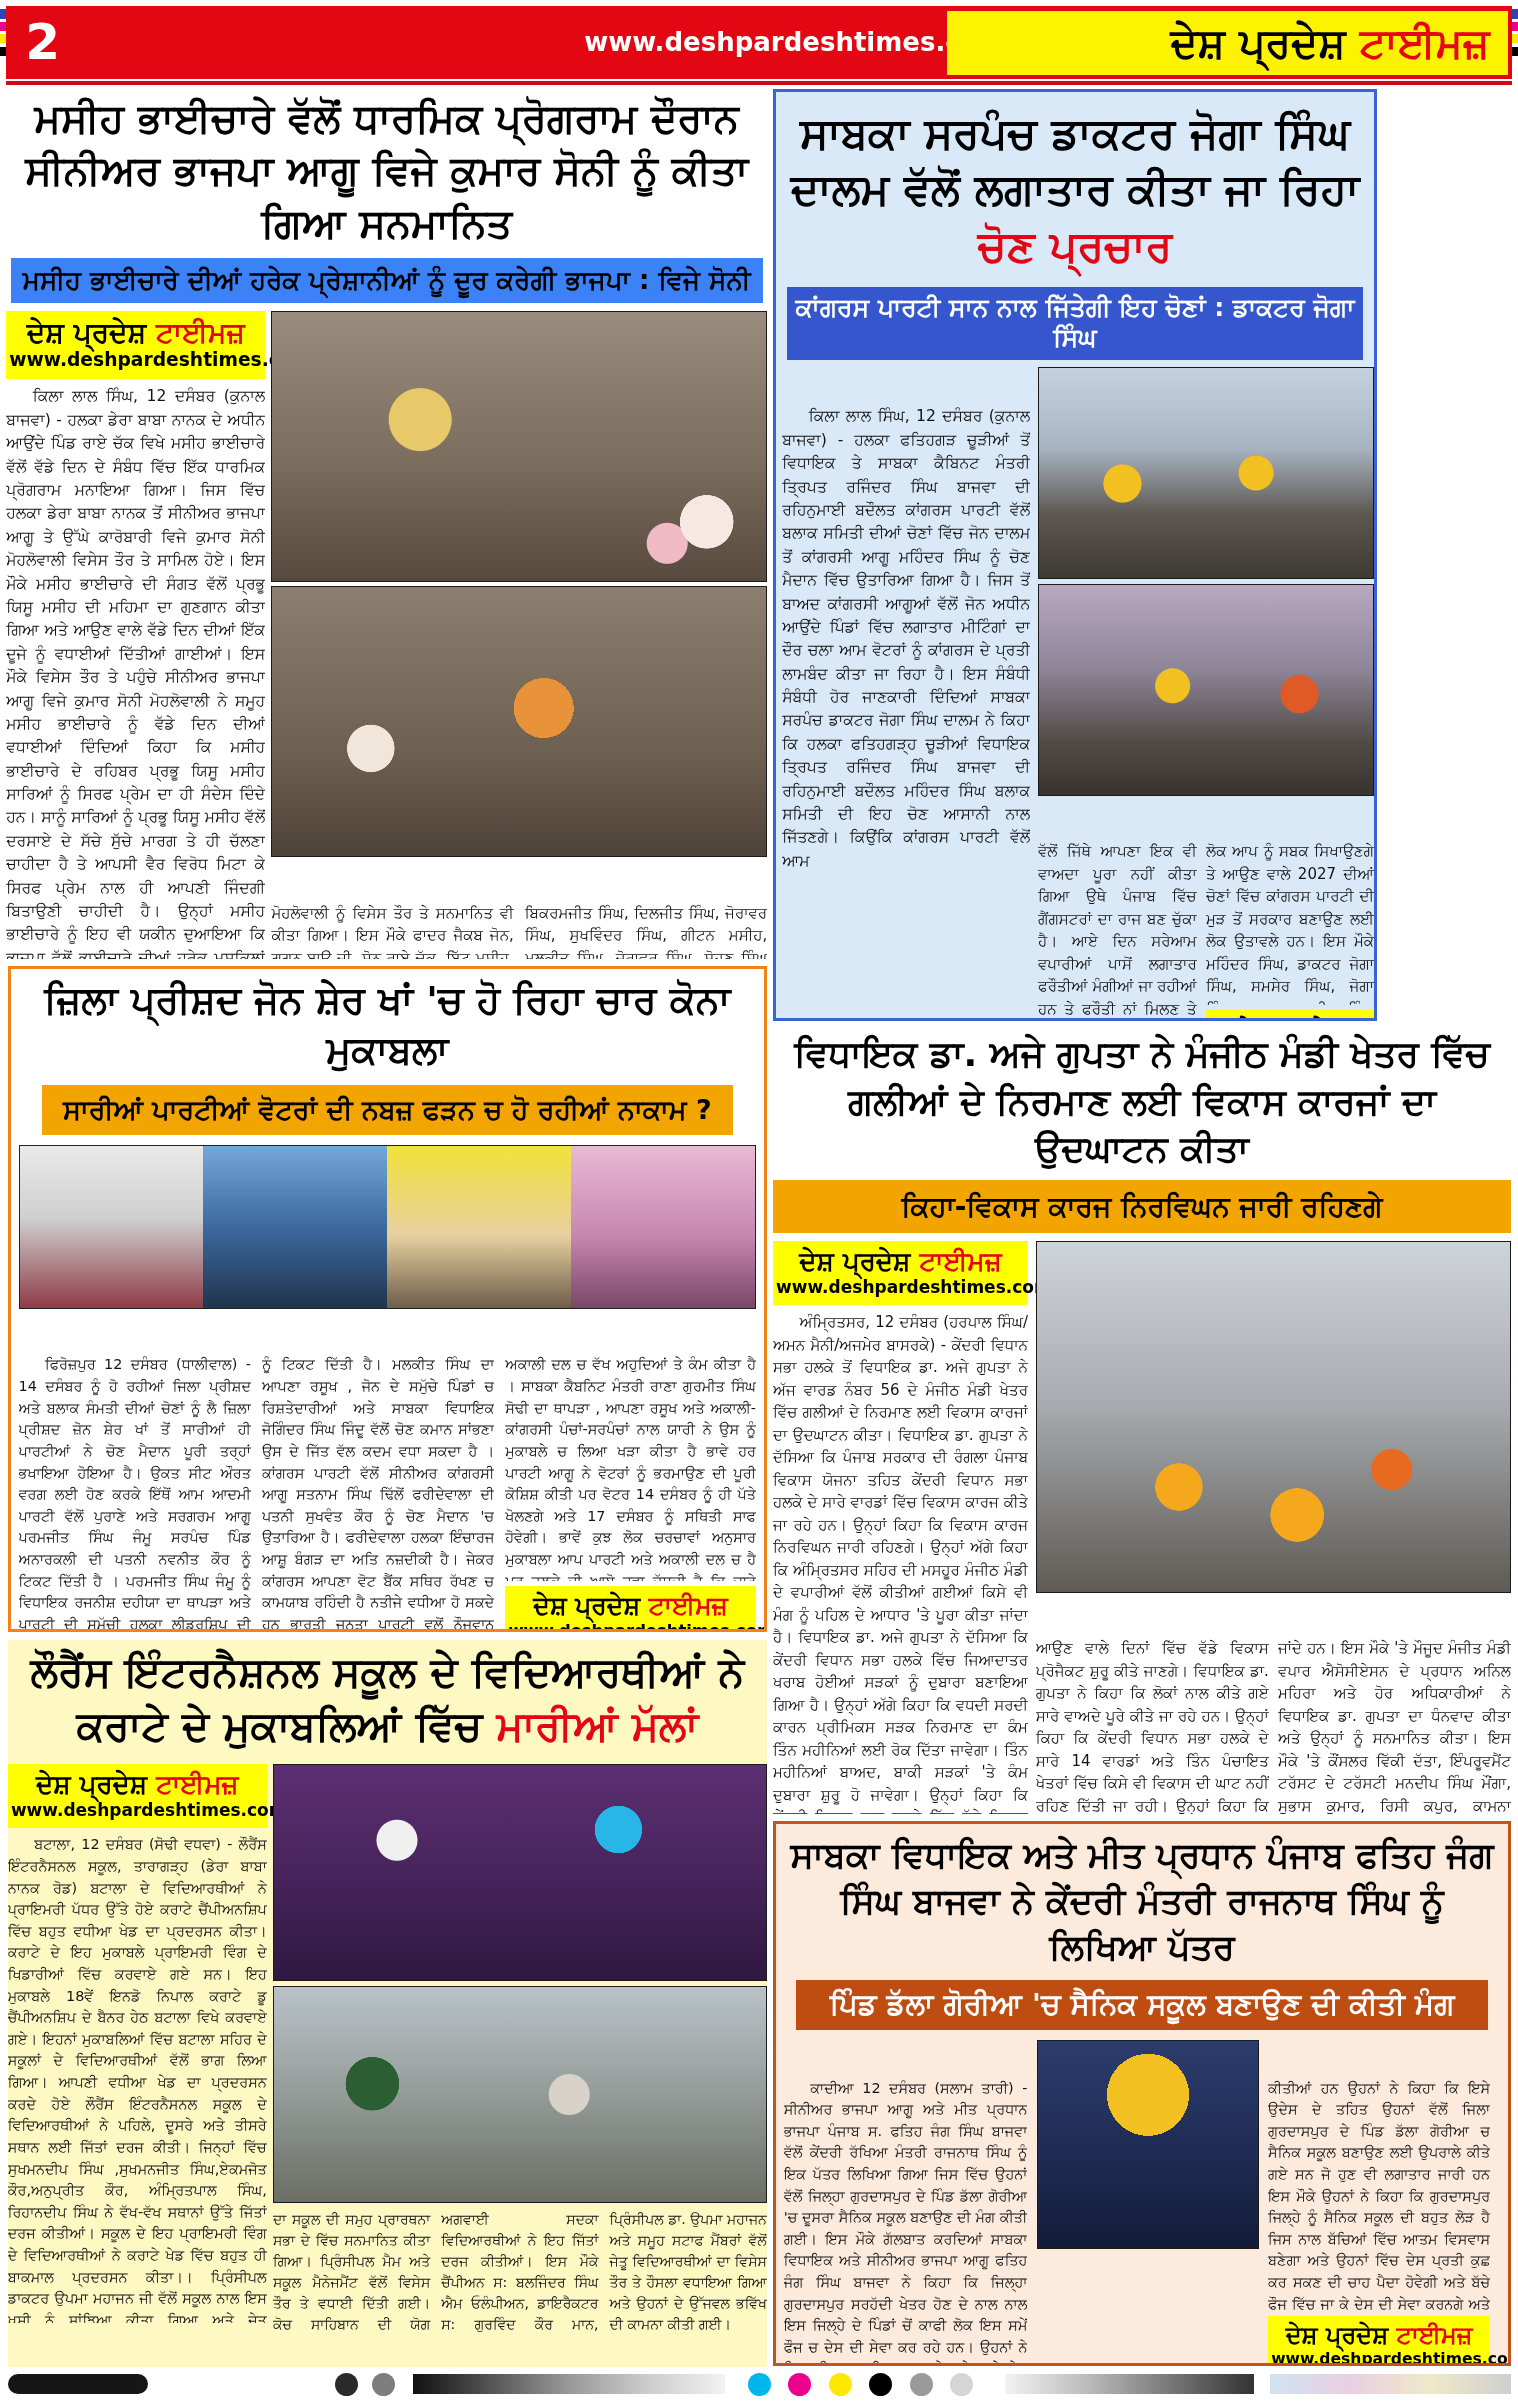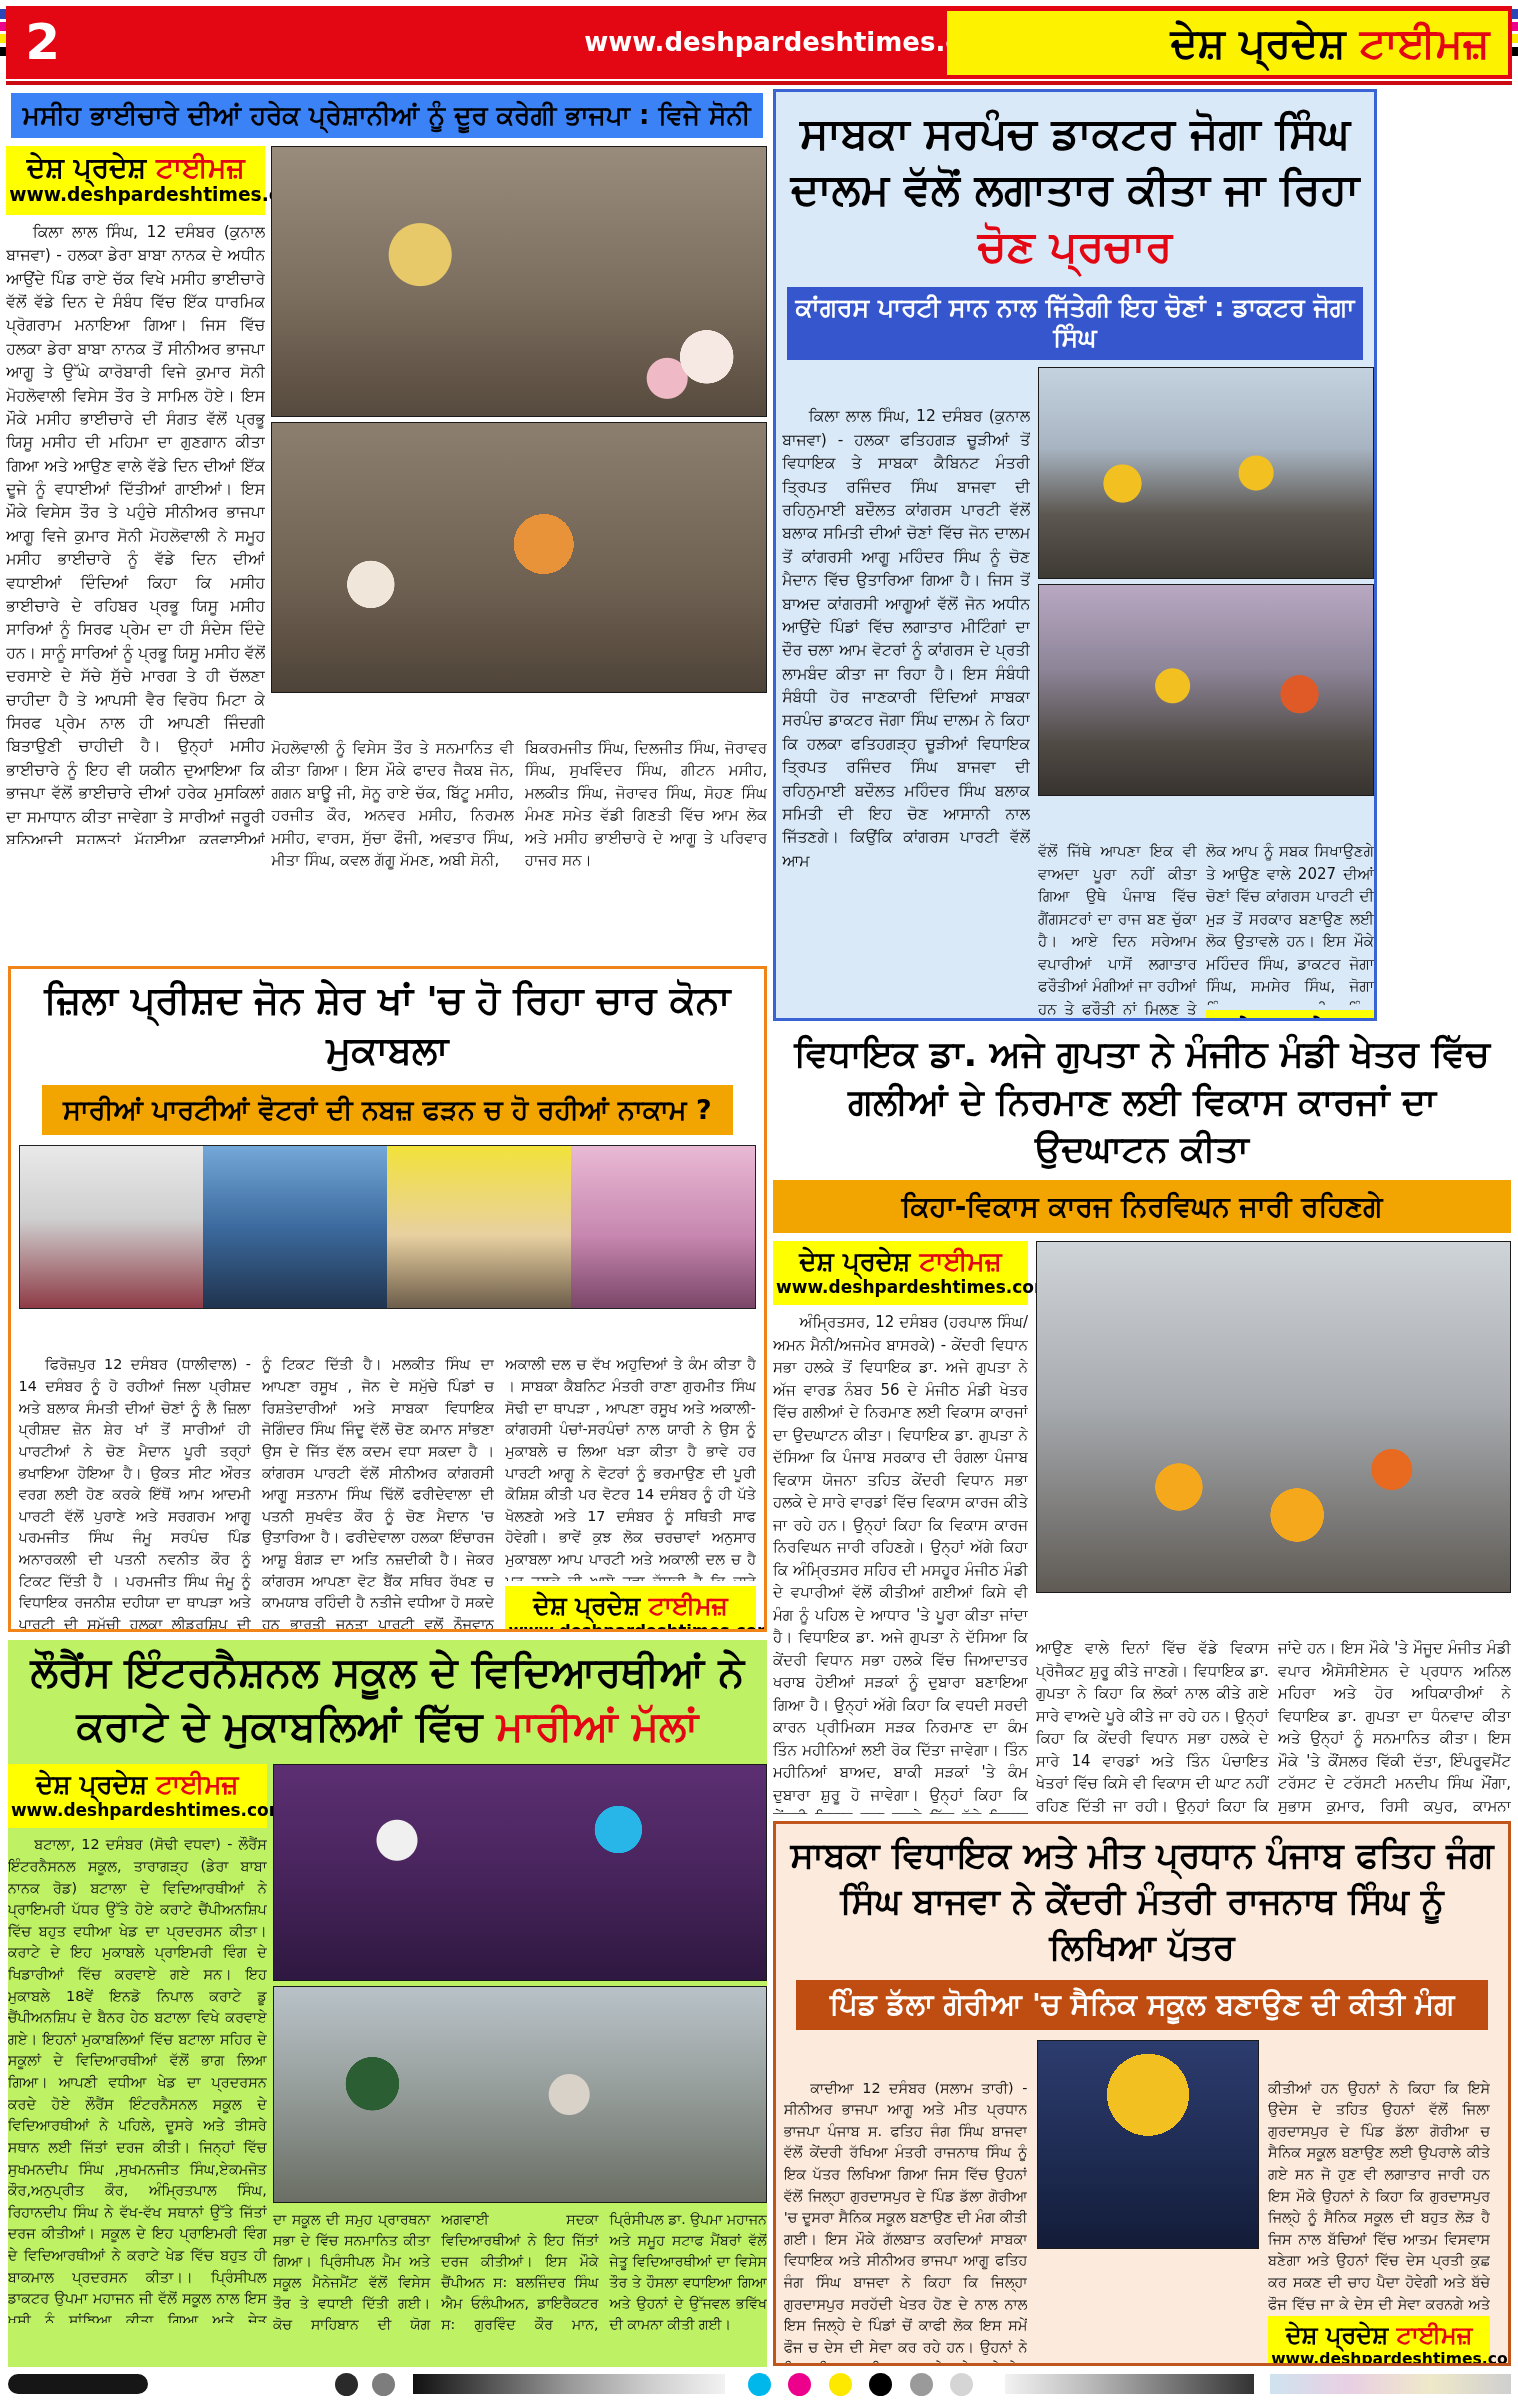--- a/index.html
+++ b/index.html
@@ -88,20 +88,21 @@
   <div class="mark-sq" style="right:0;top:47px;background:#000"></div>
 
   <div id="masthead">
     <div id="page-num">2</div>
     <div id="site-box">www.deshpardeshtimes.com</div>
     <div id="brand-box"><span>ਦੇਸ਼ ਪ੍ਰਦੇਸ਼</span> <span class="brand-red">ਟਾਈਮਜ਼</span></div>
   </div>
   <div id="header-rule"></div>
 
   <div class="art" style="left:6.2px;top:87px;width:761px;height:872px;">
+    <div class="hl" style="font-size:40px;padding:4.7px 7.8px 1.6px;">ਮਸੀਹ ਭਾਈਚਾਰੇ ਵੱਲੋਂ ਧਾਰਮਿਕ ਪ੍ਰੋਗਰਾਮ ਦੌਰਾਨ ਸੀਨੀਅਰ ਭਾਜਪਾ ਆਗੂ ਵਿਜੇ ਕੁਮਾਰ ਸੋਨੀ ਨੂੰ ਕੀਤਾ ਗਿਆ ਸਨਮਾਨਿਤ</div>
     <div class="sub" style="background:#3b82f6;color:#000;font-size:26px;margin:6.2px 4.7px 0;padding:7px 3.1px;">ਮਸੀਹ ਭਾਈਚਾਰੇ ਦੀਆਂ ਹਰੇਕ ਪ੍ਰੇਸ਼ਾਨੀਆਂ ਨੂੰ ਦੂਰ ਕਰੇਗੀ ਭਾਜਪਾ : ਵਿਜੇ ਸੋਨੀ</div>
     <div class="row" style="margin-top:7.8px;gap:6.2px;">
       <div style="width:259px;flex:none;">
         <div class="logo-box">
           <div class="logo-l1"><span>ਦੇਸ਼ ਪ੍ਰਦੇਸ਼</span> <span class="red">ਟਾਈਮਜ਼</span></div>
           <div class="logo-web">www.deshpardeshtimes.com</div>
         </div>
         <div class="btxt" style="height:623px;margin-top:6.2px;font-size:15.6px;">ਕਿਲਾ ਲਾਲ ਸਿੰਘ, 12 ਦਸੰਬਰ (ਕੁਨਾਲ ਬਾਜਵਾ) - ਹਲਕਾ ਡੇਰਾ ਬਾਬਾ ਨਾਨਕ ਦੇ ਅਧੀਨ ਆਉਂਦੇ ਪਿੰਡ ਰਾਏ ਚੱਕ ਵਿਖੇ ਮਸੀਹ ਭਾਈਚਾਰੇ ਵੱਲੋਂ ਵੱਡੇ ਦਿਨ ਦੇ ਸੰਬੰਧ ਵਿੱਚ ਇੱਕ ਧਾਰਮਿਕ ਪ੍ਰੋਗਰਾਮ ਮਨਾਇਆ ਗਿਆ। ਜਿਸ ਵਿੱਚ ਹਲਕਾ ਡੇਰਾ ਬਾਬਾ ਨਾਨਕ ਤੋਂ ਸੀਨੀਅਰ ਭਾਜਪਾ ਆਗੂ ਤੇ ਉੱਘੇ ਕਾਰੋਬਾਰੀ ਵਿਜੇ ਕੁਮਾਰ ਸੋਨੀ ਮੋਹਲੋਵਾਲੀ ਵਿਸੇਸ ਤੌਰ ਤੇ ਸਾਮਿਲ ਹੋਏ। ਇਸ ਮੌਕੇ ਮਸੀਹ ਭਾਈਚਾਰੇ ਦੀ ਸੰਗਤ ਵੱਲੋਂ ਪ੍ਰਭੂ ਯਿਸੂ ਮਸੀਹ ਦੀ ਮਹਿਮਾ ਦਾ ਗੁਣਗਾਨ ਕੀਤਾ ਗਿਆ ਅਤੇ ਆਉਣ ਵਾਲੇ ਵੱਡੇ ਦਿਨ ਦੀਆਂ ਇੱਕ ਦੂਜੇ ਨੂੰ ਵਧਾਈਆਂ ਦਿੱਤੀਆਂ ਗਾਈਆਂ। ਇਸ ਮੌਕੇ ਵਿਸੇਸ ਤੌਰ ਤੇ ਪਹੁੰਚੇ ਸੀਨੀਅਰ ਭਾਜਪਾ ਆਗੂ ਵਿਜੇ ਕੁਮਾਰ ਸੋਨੀ ਮੋਹਲੋਵਾਲੀ ਨੇ ਸਮੂਹ ਮਸੀਹ ਭਾਈਚਾਰੇ ਨੂੰ ਵੱਡੇ ਦਿਨ ਦੀਆਂ ਵਧਾਈਆਂ ਦਿੰਦਿਆਂ ਕਿਹਾ ਕਿ ਮਸੀਹ ਭਾਈਚਾਰੇ ਦੇ ਰਹਿਬਰ ਪ੍ਰਭੂ ਯਿਸੂ ਮਸੀਹ ਸਾਰਿਆਂ ਨੂੰ ਸਿਰਫ ਪ੍ਰੇਮ ਦਾ ਹੀ ਸੰਦੇਸ ਦਿੰਦੇ ਹਨ। ਸਾਨੂੰ ਸਾਰਿਆਂ ਨੂੰ ਪ੍ਰਭੂ ਯਿਸੂ ਮਸੀਹ ਵੱਲੋਂ ਦਰਸਾਏ ਦੇ ਸੱਚੇ ਸੁੱਚੇ ਮਾਰਗ ਤੇ ਹੀ ਚੱਲਣਾ ਚਾਹੀਦਾ ਹੈ ਤੇ ਆਪਸੀ ਵੈਰ ਵਿਰੋਧ ਮਿਟਾ ਕੇ ਸਿਰਫ ਪ੍ਰੇਮ ਨਾਲ ਹੀ ਆਪਣੀ ਜਿੰਦਗੀ ਬਿਤਾਉਣੀ ਚਾਹੀਦੀ ਹੈ। ਉਨ੍ਹਾਂ ਮਸੀਹ ਭਾਈਚਾਰੇ ਨੂੰ ਇਹ ਵੀ ਯਕੀਨ ਦੁਆਇਆ ਕਿ ਭਾਜਪਾ ਵੱਲੋਂ ਭਾਈਚਾਰੇ ਦੀਆਂ ਹਰੇਕ ਮੁਸਕਿਲਾਂ ਦਾ ਸਮਾਧਾਨ ਕੀਤਾ ਜਾਵੇਗਾ ਤੇ ਸਾਰੀਆਂ ਜਰੂਰੀ ਬੁਨਿਆਦੀ ਸਹੂਲਤਾਂ ਮੁੱਹਈਆ ਕਰਵਾਈਆਂ ਜਾਣਗੀਆਂ। ਇਸ ਮੌਕੇ ਪ੍ਰੋਗਰਾਮ ਆਯੋਜਕਾਂ ਵੱਲੋਂ ਭਾਜਪਾ ਆਗੂ ਵਿਜੇ ਕੁਮਾਰ ਸੋਨੀ</div>
       </div>
       <div style="flex:1;">
@@ -173,21 +174,21 @@
       <div style="flex:1;">
         <div class="ph ph-a4" style="height:352px;"></div>
         <div class="row" style="gap:9.3px;margin-top:6.2px;">
           <div class="btxt noind" style="width:50%;height:249px;">ਆਉਣ ਵਾਲੇ ਦਿਨਾਂ ਵਿੱਚ ਵੱਡੇ ਵਿਕਾਸ ਪ੍ਰੋਜੈਕਟ ਸ਼ੁਰੂ ਕੀਤੇ ਜਾਣਗੇ। ਵਿਧਾਇਕ ਡਾ. ਗੁਪਤਾ ਨੇ ਕਿਹਾ ਕਿ ਲੋਕਾਂ ਨਾਲ ਕੀਤੇ ਗਏ ਸਾਰੇ ਵਾਅਦੇ ਪੂਰੇ ਕੀਤੇ ਜਾ ਰਹੇ ਹਨ। ਉਨ੍ਹਾਂ ਕਿਹਾ ਕਿ ਕੇਂਦਰੀ ਵਿਧਾਨ ਸਭਾ ਹਲਕੇ ਦੇ ਸਾਰੇ 14 ਵਾਰਡਾਂ ਅਤੇ ਤਿੰਨ ਪੰਚਾਇਤ ਖੇਤਰਾਂ ਵਿੱਚ ਕਿਸੇ ਵੀ ਵਿਕਾਸ ਦੀ ਘਾਟ ਨਹੀਂ ਰਹਿਣ ਦਿੱਤੀ ਜਾ ਰਹੀ। ਉਨ੍ਹਾਂ ਕਿਹਾ ਕਿ ਰੋਜਾਨਾ ਹਲਕੇ ਦਾ ਦੌਰਾ ਕਰਕੇ ਅਤੇ ਲੋਕਾਂ ਦੀਆਂ ਸਮੱਸਿਆਵਾਂ ਸੁਣ ਕੇ, ਉਨ੍ਹਾਂ ਦੇ ਹੱਲ ਲਈ ਮੌਕੇ 'ਤੇ ਮੌਜੂਦ ਅਧਿਕਾਰੀਆਂ ਨੂੰ ਦਿਸਾ-ਨਿਰਦੇਸ ਜਾਰੀ ਕੀਤੇ</div>
           <div class="btxt noind" style="width:50%;height:249px;">ਜਾਂਦੇ ਹਨ। ਇਸ ਮੌਕੇ 'ਤੇ ਮੌਜੂਦ ਮੰਜੀਤ ਮੰਡੀ ਵਪਾਰ ਐਸੋਸੀਏਸਨ ਦੇ ਪ੍ਰਧਾਨ ਅਨਿਲ ਮਹਿਰਾ ਅਤੇ ਹੋਰ ਅਧਿਕਾਰੀਆਂ ਨੇ ਵਿਧਾਇਕ ਡਾ. ਗੁਪਤਾ ਦਾ ਧੰਨਵਾਦ ਕੀਤਾ ਅਤੇ ਉਨ੍ਹਾਂ ਨੂੰ ਸਨਮਾਨਿਤ ਕੀਤਾ। ਇਸ ਮੌਕੇ 'ਤੇ ਕੌਂਸਲਰ ਵਿੱਕੀ ਦੱਤਾ, ਇੰਪਰੂਵਮੈਂਟ ਟਰੱਸਟ ਦੇ ਟਰੱਸਟੀ ਮਨਦੀਪ ਸਿੰਘ ਮੌਂਗਾ, ਸੁਭਾਸ ਕੁਮਾਰ, ਰਿਸੀ ਕਪੂਰ, ਕਾਮਨਾ ਆਨੰਦ, ਚਰਨਜੀਤ ਸਿੰਘ, ਮੈਡਮ ਸਰੋਜ, ਗੁਰਦਾਸ ਸਿੰਘ, ਰਾਕੇਸ ਕੁਮਾਰ, ਚਿਰਾਗ ਜੀ, ਸੁਦੇਸ ਕੁਮਾਰ, ਅਤੇ ਵੱਡੀ ਗਿਣਤੀ ਵਿੱਚ ਇਲਾਕਾ ਨਿਵਾਸੀ ਮੌਜੂਦ ਸਨ</div>
         </div>
       </div>
     </div>
   </div>
 
-  <div class="art" style="left:7.8px;top:1640px;width:759px;height:727px;background:#bef264;">
+  <div class="art" style="left:7.8px;top:1640px;width:759px;height:727px;background:#fef9c3;">
     <div class="hl" style="font-size:41px;padding:4.7px 6.2px 0;"><span>ਲੌਰੈਂਸ ਇੰਟਰਨੈਸ਼ਨਲ ਸਕੂਲ ਦੇ ਵਿਦਿਆਰਥੀਆਂ ਨੇ ਕਰਾਟੇ ਦੇ ਮੁਕਾਬਲਿਆਂ ਵਿੱਚ</span> <span class="red">ਮਾਰੀਆਂ ਮੱਲਾਂ</span></div>
     <div class="row" style="margin-top:11px;gap:6.2px;">
       <div style="width:259px;flex:none;">
         <div class="logo-box">
           <div class="logo-l1" style="font-size:26px;"><span>ਦੇਸ਼ ਪ੍ਰਦੇਸ਼</span> <span class="red">ਟਾਈਮਜ਼</span></div>
           <div class="logo-web" style="font-size:17px;">www.deshpardeshtimes.com</div>
         </div>
         <div class="btxt" style="height:489px;margin-top:6.2px;font-size:14.4px;">ਬਟਾਲਾ, 12 ਦਸੰਬਰ (ਸੋਢੀ ਵਧਵਾ) - ਲੌਰੈਂਸ ਇੰਟਰਨੈਸਨਲ ਸਕੂਲ, ਤਾਰਾਗੜ੍ਹ (ਡੇਰਾ ਬਾਬਾ ਨਾਨਕ ਰੋਡ) ਬਟਾਲਾ ਦੇ ਵਿਦਿਆਰਥੀਆਂ ਨੇ ਪ੍ਰਾਇਮਰੀ ਪੱਧਰ ਉੱਤੇ ਹੋਏ ਕਰਾਟੇ ਚੈਂਪੀਅਨਸ਼ਿਪ ਵਿੱਚ ਬਹੁਤ ਵਧੀਆ ਖੇਡ ਦਾ ਪ੍ਰਦਰਸਨ ਕੀਤਾ। ਕਰਾਟੇ ਦੇ ਇਹ ਮੁਕਾਬਲੇ ਪ੍ਰਾਇਮਰੀ ਵਿੰਗ ਦੇ ਖਿਡਾਰੀਆਂ ਵਿੱਚ ਕਰਵਾਏ ਗਏ ਸਨ। ਇਹ ਮੁਕਾਬਲੇ 18ਵੇਂ ਇਨਡੋ ਨਿਪਾਲ ਕਰਾਟੇ ਡੂ ਚੈਂਪੀਅਨਸ਼ਿਪ ਦੇ ਬੈਨਰ ਹੇਠ ਬਟਾਲਾ ਵਿਖੇ ਕਰਵਾਏ ਗਏ। ਇਹਨਾਂ ਮੁਕਾਬਲਿਆਂ ਵਿੱਚ ਬਟਾਲਾ ਸਹਿਰ ਦੇ ਸਕੂਲਾਂ ਦੇ ਵਿਦਿਆਰਥੀਆਂ ਵੱਲੋਂ ਭਾਗ ਲਿਆ ਗਿਆ। ਆਪਣੀ ਵਧੀਆ ਖੇਡ ਦਾ ਪ੍ਰਦਰਸਨ ਕਰਦੇ ਹੋਏ ਲੌਰੈਂਸ ਇੰਟਰਨੈਸਨਲ ਸਕੂਲ ਦੇ ਵਿਦਿਆਰਥੀਆਂ ਨੇ ਪਹਿਲੇ, ਦੂਸਰੇ ਅਤੇ ਤੀਸਰੇ ਸਥਾਨ ਲਈ ਜਿੱਤਾਂ ਦਰਜ ਕੀਤੀ। ਜਿਨ੍ਹਾਂ ਵਿੱਚ ਸੁਖਮਨਦੀਪ ਸਿੰਘ ,ਸੁਖਮਨਜੀਤ ਸਿੰਘ,ਏਕਮਜੋਤ ਕੌਰ,ਅਨੁਪ੍ਰੀਤ ਕੌਰ, ਅੰਮ੍ਰਿਤਪਾਲ ਸਿੰਘ, ਰਿਹਾਨਦੀਪ ਸਿੰਘ ਨੇ ਵੱਖ-ਵੱਖ ਸਥਾਨਾਂ ਉੱਤੇ ਜਿੱਤਾਂ ਦਰਜ ਕੀਤੀਆਂ। ਸਕੂਲ ਦੇ ਇਹ ਪ੍ਰਾਇਮਰੀ ਵਿੰਗ ਦੇ ਵਿਦਿਆਰਥੀਆਂ ਨੇ ਕਰਾਟੇ ਖੇਡ ਵਿੱਚ ਬਹੁਤ ਹੀ ਬਾਕਮਾਲ ਪ੍ਰਦਰਸਨ ਕੀਤਾ।। ਪ੍ਰਿੰਸੀਪਲ ਡਾਕਟਰ ਉਪਮਾ ਮਹਾਜਨ ਜੀ ਵੱਲੋਂ ਸਕੂਲ ਨਾਲ ਇਸ ਖੁਸੀ ਨੂੰ ਸਾਂਝਿਆ ਕੀਤਾ ਗਿਆ ਅਤੇ ਜੇਤੂ ਖਿਡਾਰੀਆਂ</div>
       </div>
       <div style="flex:1;">

